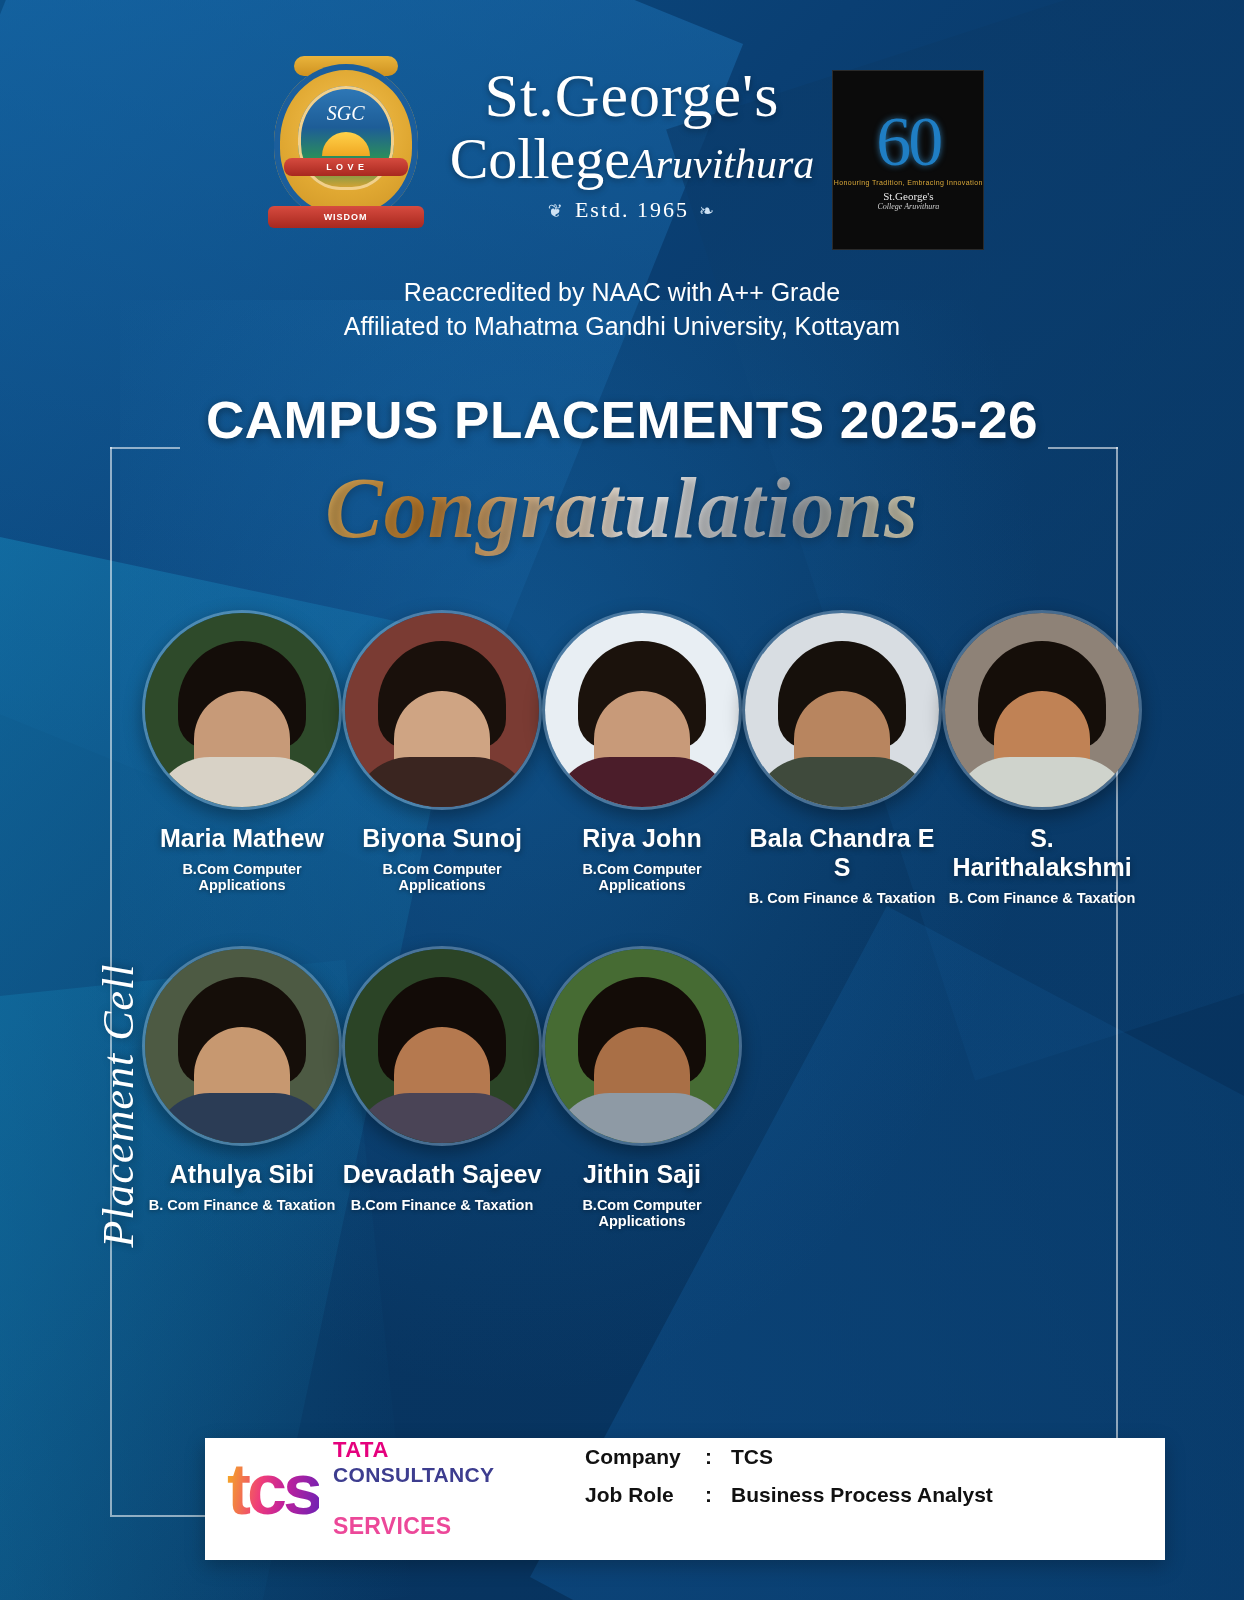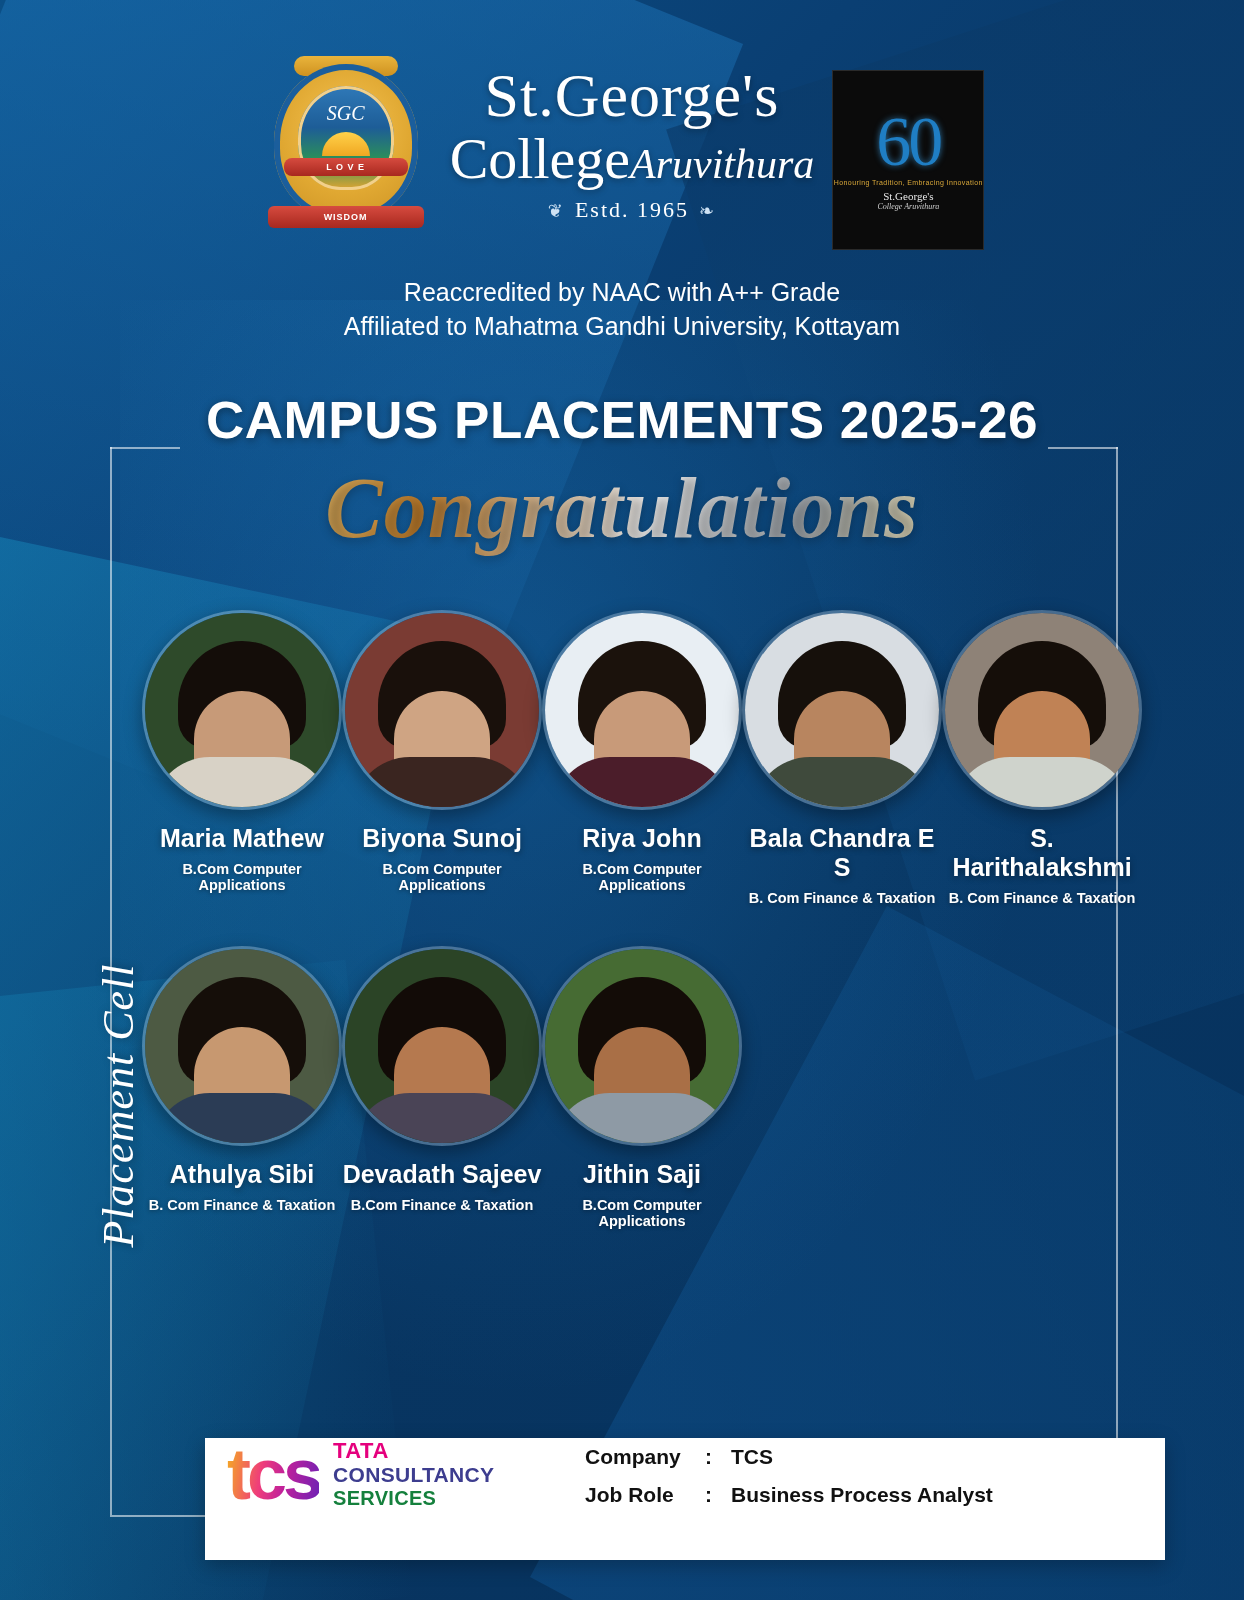--- a/index.html
+++ b/index.html
@@ -262,21 +262,21 @@
   .tcs-mark {
     font-family: "Liberation Sans", sans-serif;
     font-size: 72px; font-weight: bold; line-height: 1;
     letter-spacing: -4px;
     background: linear-gradient(100deg,#f5b21c 0%, #ef3d7a 38%, #c0219b 62%, #6b21b5 100%);
     -webkit-background-clip: text; background-clip: text; color: transparent;
   }
   .tcs-words { line-height: 1.12; }
   .tcs-words .w1 { color:#e5007d; font-size: 22px; font-weight: bold; letter-spacing: 0.5px; }
   .tcs-words .w2 { color:#3d3d8f; font-size: 21px; font-weight: bold; letter-spacing: 0.3px; }
-  .tcs-words .w3 { color:#15803d; font-size: 20px; font-weight: bold; letter-spacing: 0.3px; }
+  .tcs-words .w3 { color:#ec4899; font-size: 23px; font-weight: bold; letter-spacing: 0.3px; margin-top: 28px; }
 
   .company-info { font-size: 21px; color: #111; line-height: 1.8; }
   .ci-row { display: flex; }
   .ci-label { width: 120px; font-weight: bold; }
   .ci-colon { width: 26px; font-weight: bold; }
   .ci-value { font-weight: bold; }
 </style>
 </head>
 <body>
 

